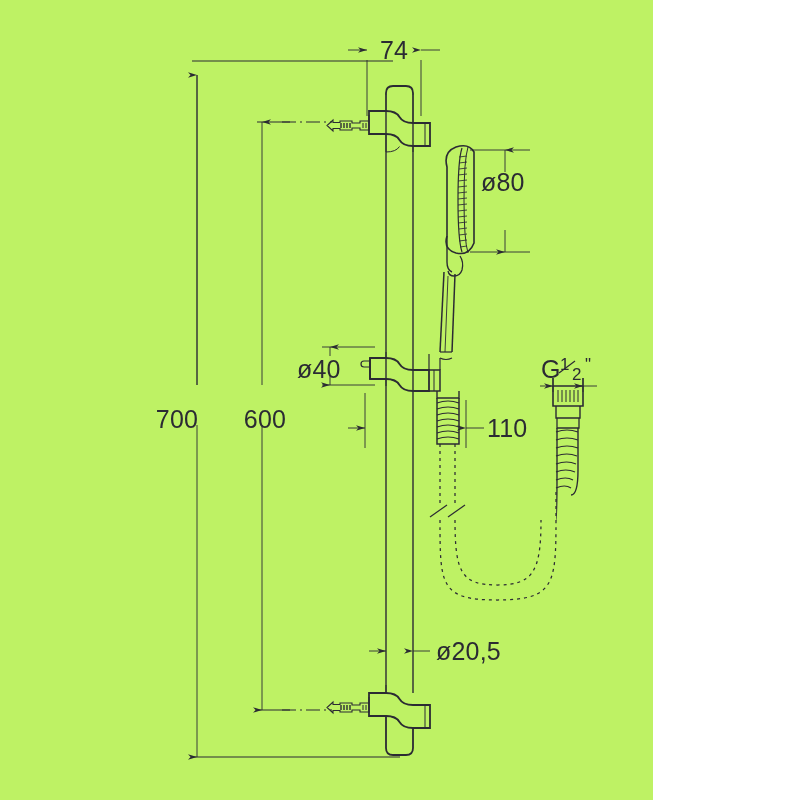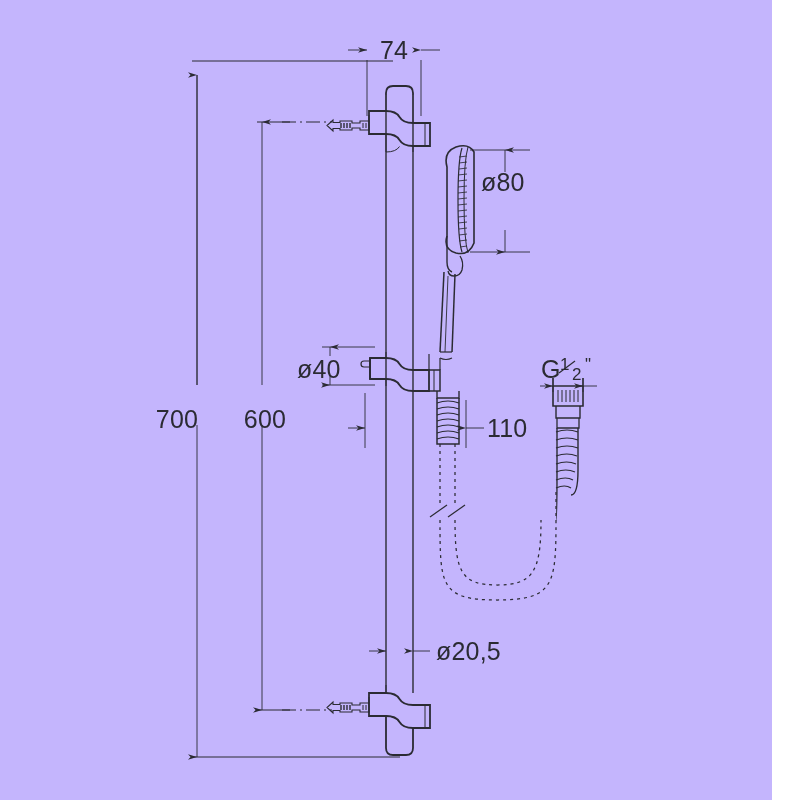--- a/index.html
+++ b/index.html
@@ -6,23 +6,23 @@
   html, body {
     margin: 0;
     padding: 0;
     background: #ffffff;
   }
   body {
     font-family: "Liberation Sans", sans-serif;
   }
   #drawing-root {
     position: relative;
-    width: 772px;
+    width: 653px;
     height: 800px;
-    background: #c4b5fd;
+    background: #bef264;
     overflow: hidden;
   }
   #drawing-root svg {
     display: block;
     width: 800px;
     height: 800px;
   }
   .dim-text {
     font-family: "Liberation Sans", sans-serif;
     font-size: 25px;

